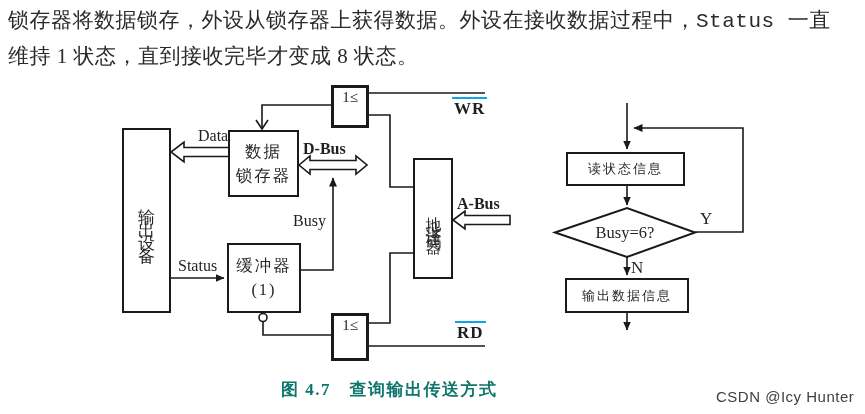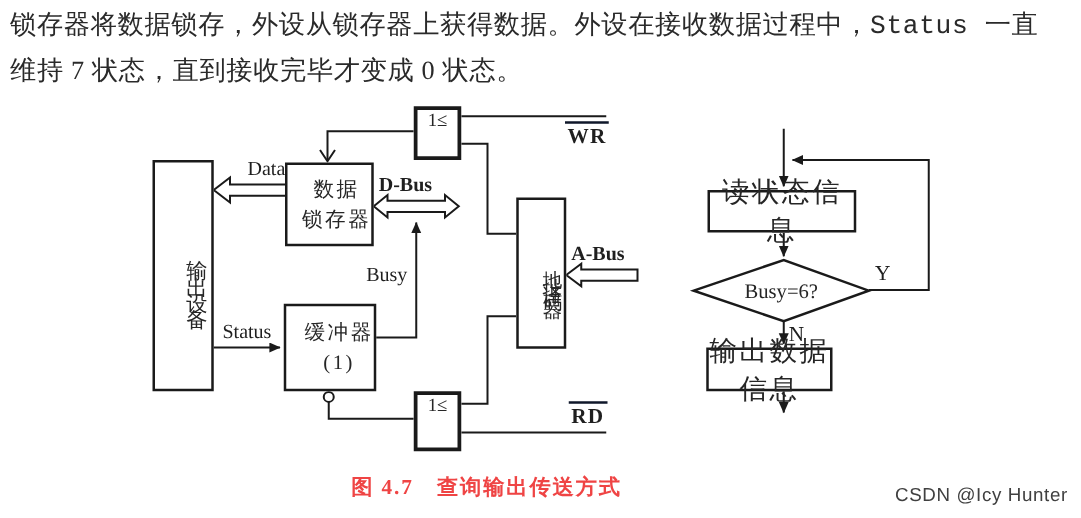--- a/index.html
+++ b/index.html
@@ -9,61 +9,61 @@
     font-family:"Liberation Serif","DejaVu Serif",serif;
     color:#262626;
   }
   .abs{position:absolute;}
   
   .para{left:8px;width:854px;font-size:21px;line-height:26px;letter-spacing:0.5px;color:#2a2a2a;white-space:nowrap;}
   #para1{top:9px;font-family:Liberation Mono, monospace;}
   #para2{top:43px;}
   
   .box{position:absolute;border:2px solid #1a1a1a;background:#fff;box-sizing:border-box;
-       display:flex;align-items:center;justify-content:flex-end;text-align:center;}
+       display:flex;align-items:center;justify-content:center;text-align:center;}
   .vtext{writing-mode:vertical-rl;text-orientation:upright;}
   #dev-box{left:122px;top:128px;width:49px;height:185px;}
   #dev-box .vtext{font-size:17px;letter-spacing:13px;}
   #latch-box{left:228px;top:130px;width:71px;height:67px;border-width:2.5px;}
   #latch-box .ln{display:block;font-size:16.5px;line-height:24px;letter-spacing:2px;}
   #buffer-box{left:227px;top:243px;width:74px;height:70px;border-width:2.5px;}
   #buffer-box .ln{display:block;font-size:16.5px;line-height:24px;letter-spacing:2px;}
   #decoder-box{left:413px;top:158px;width:40px;height:121px;border-width:2.5px;}
   #decoder-box .vtext{font-size:15.5px;letter-spacing:6px;}
   .gate{border-width:3px;align-items:flex-start;justify-content:center;font-size:15px;padding-top:1px;}
   #gate-top{left:331px;top:85px;width:38px;height:43px;}
   #gate-bottom{left:331px;top:313px;width:38px;height:48px;}
   
   .sig{font-size:16px;white-space:nowrap;color:#1f1f1f;}
   #lbl-data{left:182px;top:127px;margin-left:16px;}
   #lbl-dbus{left:303px;top:140px;font-weight:bold;text-align:center;}
   #lbl-busy{left:293px;top:212px;}
   #lbl-status{left:178px;top:257px;text-align:center;}
   #lbl-abus{left:457px;top:195px;font-weight:bold;}
-  .ovl{border-top:2px solid #0f172a;padding:0 2px;font-weight:bold;letter-spacing:1px;}
+  .ovl{border-top:2px solid #0ea5e9;padding:0 2px;font-weight:bold;letter-spacing:1px;}
   #lbl-wr{left:452px;top:99px;font-size:17px;}
   #lbl-rd{left:455px;top:323px;font-size:17px;}
   
-  .flowbox{border-width:2.5px;font-size:22px;letter-spacing:2px;}
+  .flowbox{border-width:2.5px;font-size:13px;letter-spacing:2px;}
   #flow-box1{left:566px;top:152px;width:119px;height:34px;}
-  #flow-box2{left:565px;top:278px;width:101px;height:35px;}
+  #flow-box2{left:565px;top:278px;width:124px;height:35px;}
   #lbl-decision{left:557px;top:223px;width:136px;text-align:center;font-size:16.5px;}
   #lbl-yes{left:700px;top:209px;font-size:17px;}
   #lbl-no{left:631px;top:258px;font-size:17px;}
   
-  #caption{left:281px;top:378px;font-size:17px;font-weight:bold;letter-spacing:1.5px;color:#ef4444;}
+  #caption{left:281px;top:378px;font-size:17px;font-weight:bold;letter-spacing:1.5px;color:#0f766e;}
   #watermark{left:716px;top:388px;font-size:15px;color:#404040;
              font-family:"Liberation Sans","DejaVu Sans",sans-serif;letter-spacing:0.5px;}
   svg{position:absolute;left:0;top:0;}
 </style>
 </head>
 <body>
 
 <div class="abs para" id="para1">锁存器将数据锁存，外设从锁存器上获得数据。外设在接收数据过程中，Status 一直</div>
-<div class="abs para" id="para2">维持 7 状态，直到接收完毕才变成 0 状态。</div>
+<div class="abs para" id="para2">维持 1 状态，直到接收完毕才变成 8 状态。</div>
 
 <svg width="865" height="414" viewBox="0 0 865 414">
   <defs>
     <marker id="m-arrow" markerUnits="userSpaceOnUse" markerWidth="12" markerHeight="10" refX="8.5" refY="4" orient="auto">
       <path d="M0,0 L9,4 L0,8 Z" fill="#1a1a1a"></path>
     </marker>
   </defs>
   <g stroke="#1a1a1a" stroke-width="1.6" fill="none">
 
     <path fill="#ffffff" d="M228,147.5 L184,147.5 L184,142 L171,152 L184,162 L184,156.5 L228,156.5"></path>

